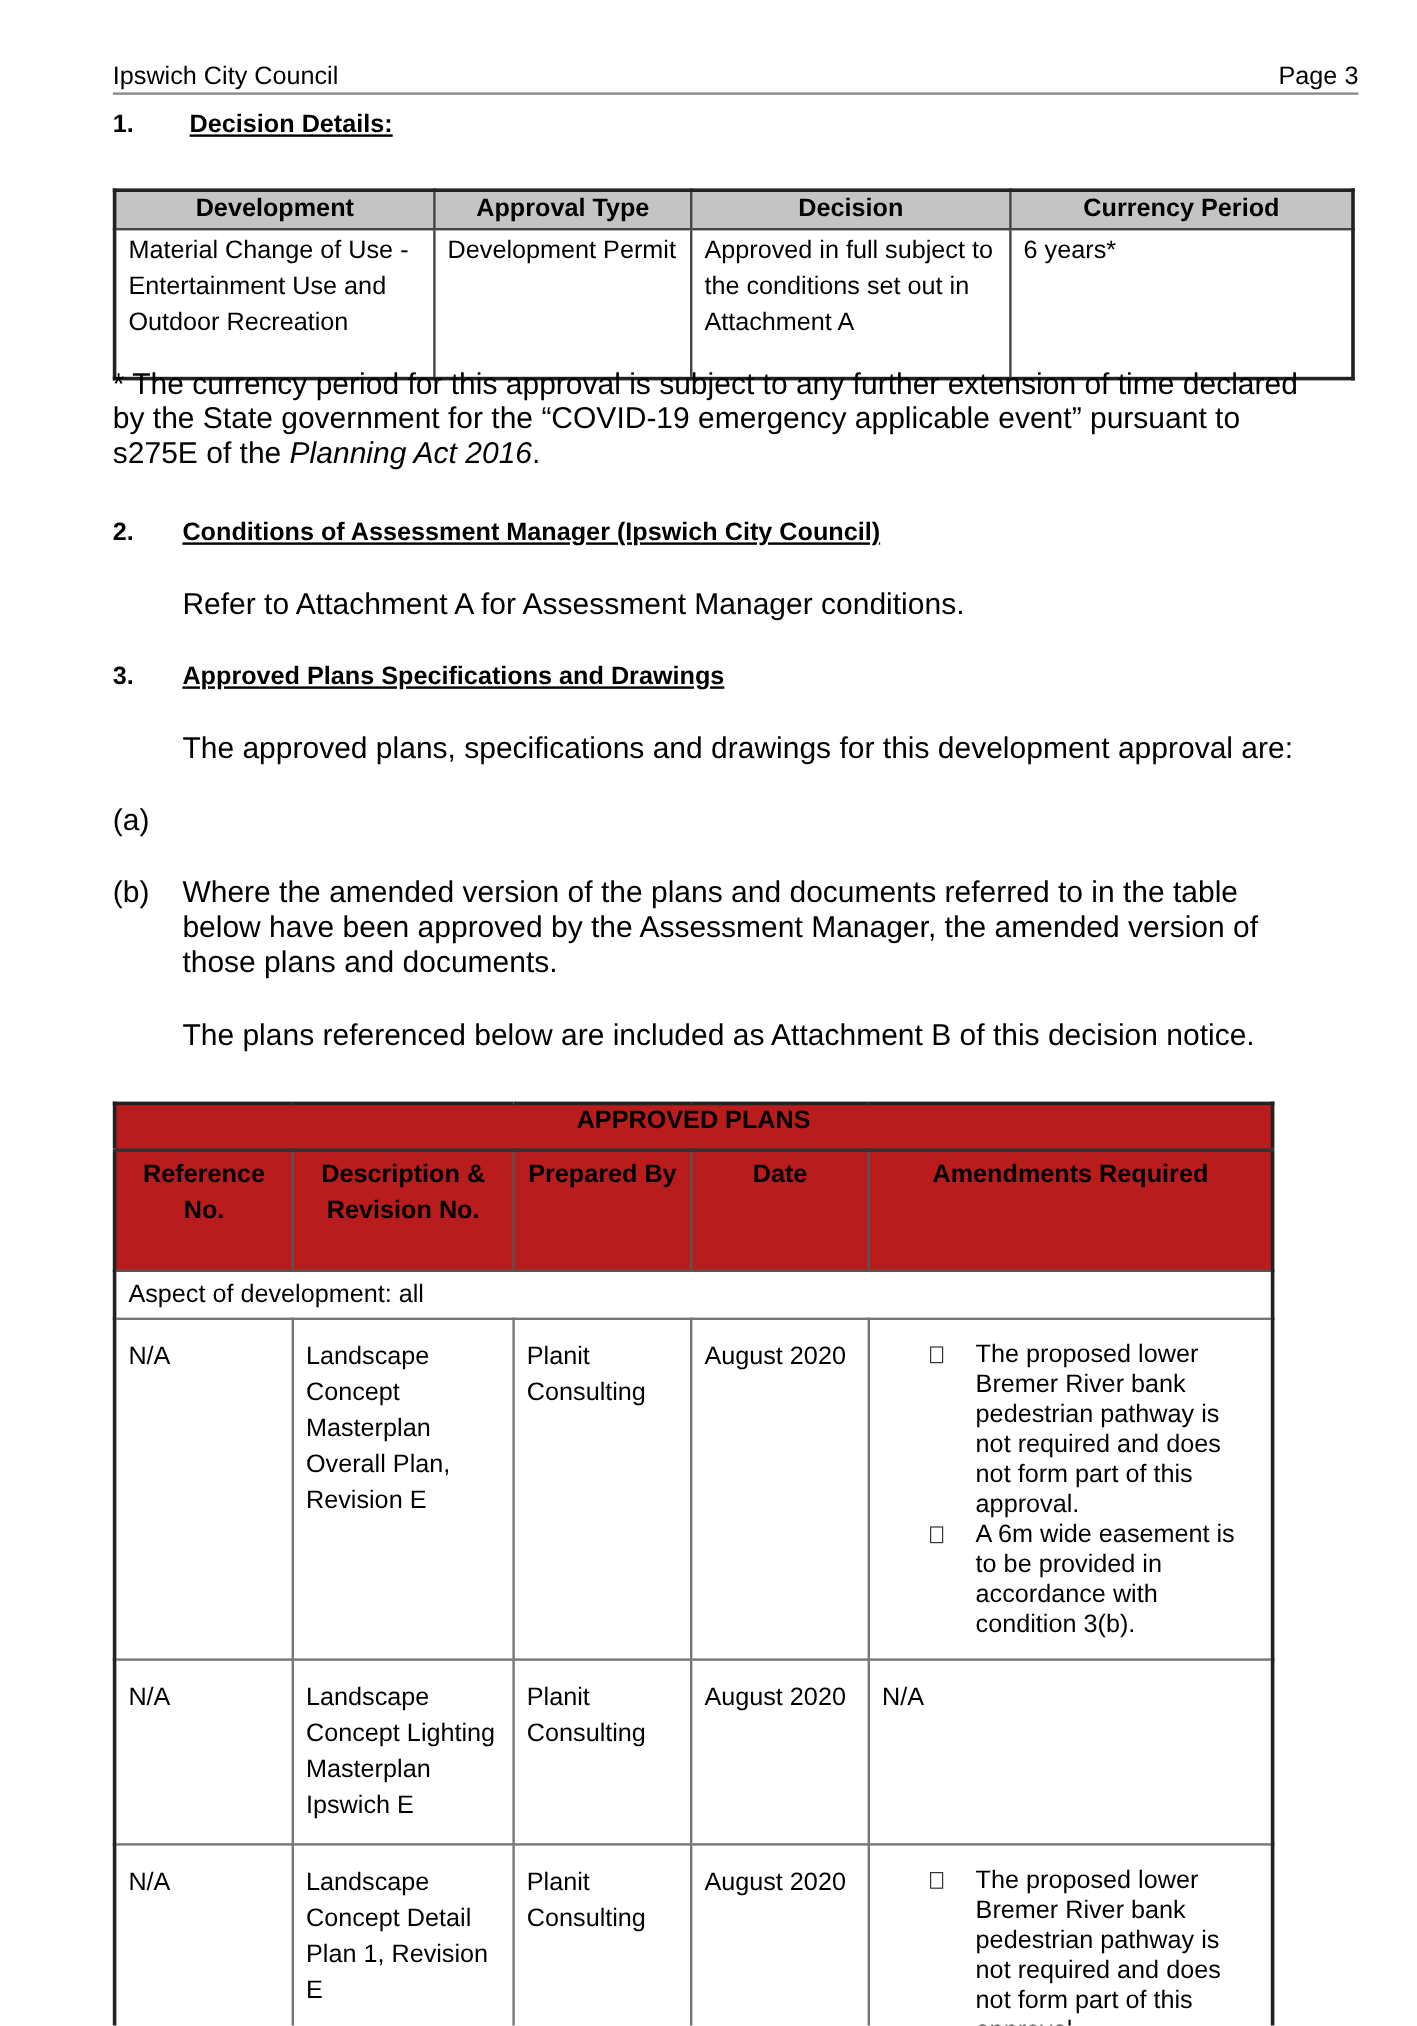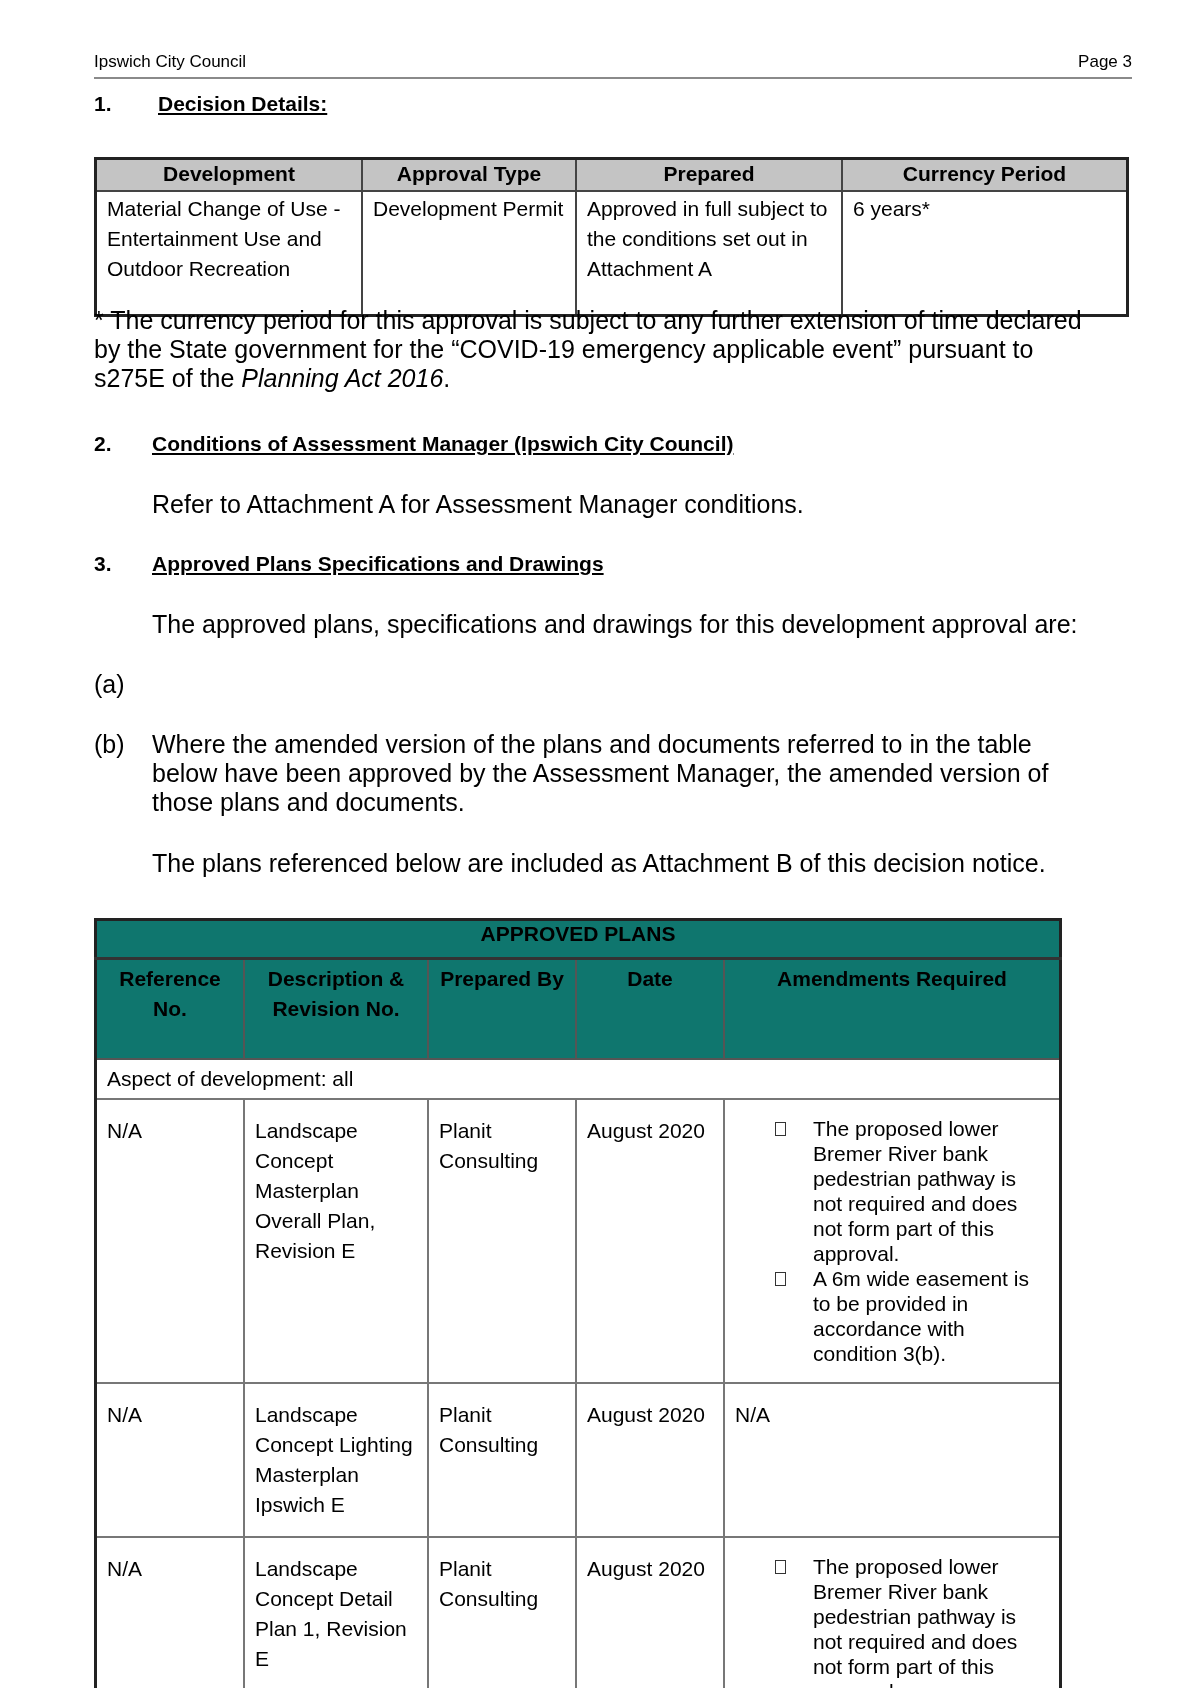--- a/index.html
+++ b/index.html
@@ -1,30 +1,30 @@
 <!DOCTYPE html>
 <html><head>
 <meta charset="utf-8">
 <style>
   html, body { margin:0; padding:0; background:#ffffff; }
   body { width:1181px; height:1688px; position:relative; font-family:"Liberation Sans", sans-serif; color:#000; }
   .page { position:absolute; left:0; top:0; width:1181px; height:1688px; }
-  .hdr { position:absolute; left:94px; top:52px; width:1038px; display:flex; justify-content:space-between; font-size:17px; }
+  .hdr { position:absolute; left:94px; top:52px; width:1038px; display:flex; justify-content:space-between; font-size:21px; }
   .hdr-rule { position:absolute; left:94px; top:77px; width:1038px; height:2px; background:#8a8a8a; }
   .sec { position:absolute; font-size:21px; font-weight:bold; }
   .sec .num { position:absolute; left:0; }
   .sec .title { text-decoration:underline; white-space:nowrap; }
   .para { position:absolute; font-size:25px; line-height:29px; }
   table { border-collapse:collapse; position:absolute; font-size:21px; }
   td, th { vertical-align:top; }
   .t1 { left:94px; top:157px; width:1035px; border:3px solid #222; }
   .t1 th { background:#c4c4c4; font-weight:bold; text-align:center; border:2px solid #444; padding:2px 6px; height:26px; }
   .t1 td { border-left:2px solid #444; border-right:2px solid #444; padding:2px 10px; line-height:30px; height:118px; }
   .t2 { left:94px; top:918px; width:968px; border:3px solid #222; }
-  .t2 th { background:#0f766e; font-weight:bold; text-align:center; border:2px solid #555; }
+  .t2 th { background:#b91c1c; font-weight:bold; text-align:center; border:2px solid #555; }
   .t2 .cap { height:34px; border-bottom:3px solid #333; }
   .t2 .colh th { height:90px; padding:4px 6px; line-height:30px; }
   .t2 td { border:2px solid #777; padding:16px 10px; line-height:30px; }
   .t2 .aspect td { padding:4px 10px; height:30px; }
   .amend { list-style:none; margin:0; padding:0 0 0 40px; font-size:21px; line-height:25px; }
   .amend li { position:relative; padding-left:38px; }
   .amend li .box { position:absolute; left:0; top:6px; width:9px; height:12px; border:1px solid #333; }
 </style>
 </head>
 <body>
@@ -40,21 +40,21 @@
   <div class="sec" style="left:94px; top:92px;">
     <span class="num">1.</span>
     <span class="title" style="position:absolute; left:64px;">Decision Details:</span>
   </div>
 
   <table class="t1">
     <tbody>
         <tr>
       <th style="width:252px">Development</th>
       <th style="width:200px">Approval Type</th>
-      <th style="width:252px">Prepared</th>
+      <th style="width:252px">Decision</th>
       <th>Currency Period</th>
     </tr>
     <tr>
       <td>Material Change of Use - Entertainment Use and Outdoor Recreation</td>
       <td>Development Permit</td>
       <td>Approved in full subject to the conditions set out in Attachment A</td>
       <td>6 years*</td>
     </tr>
   </tbody>
     </table>

